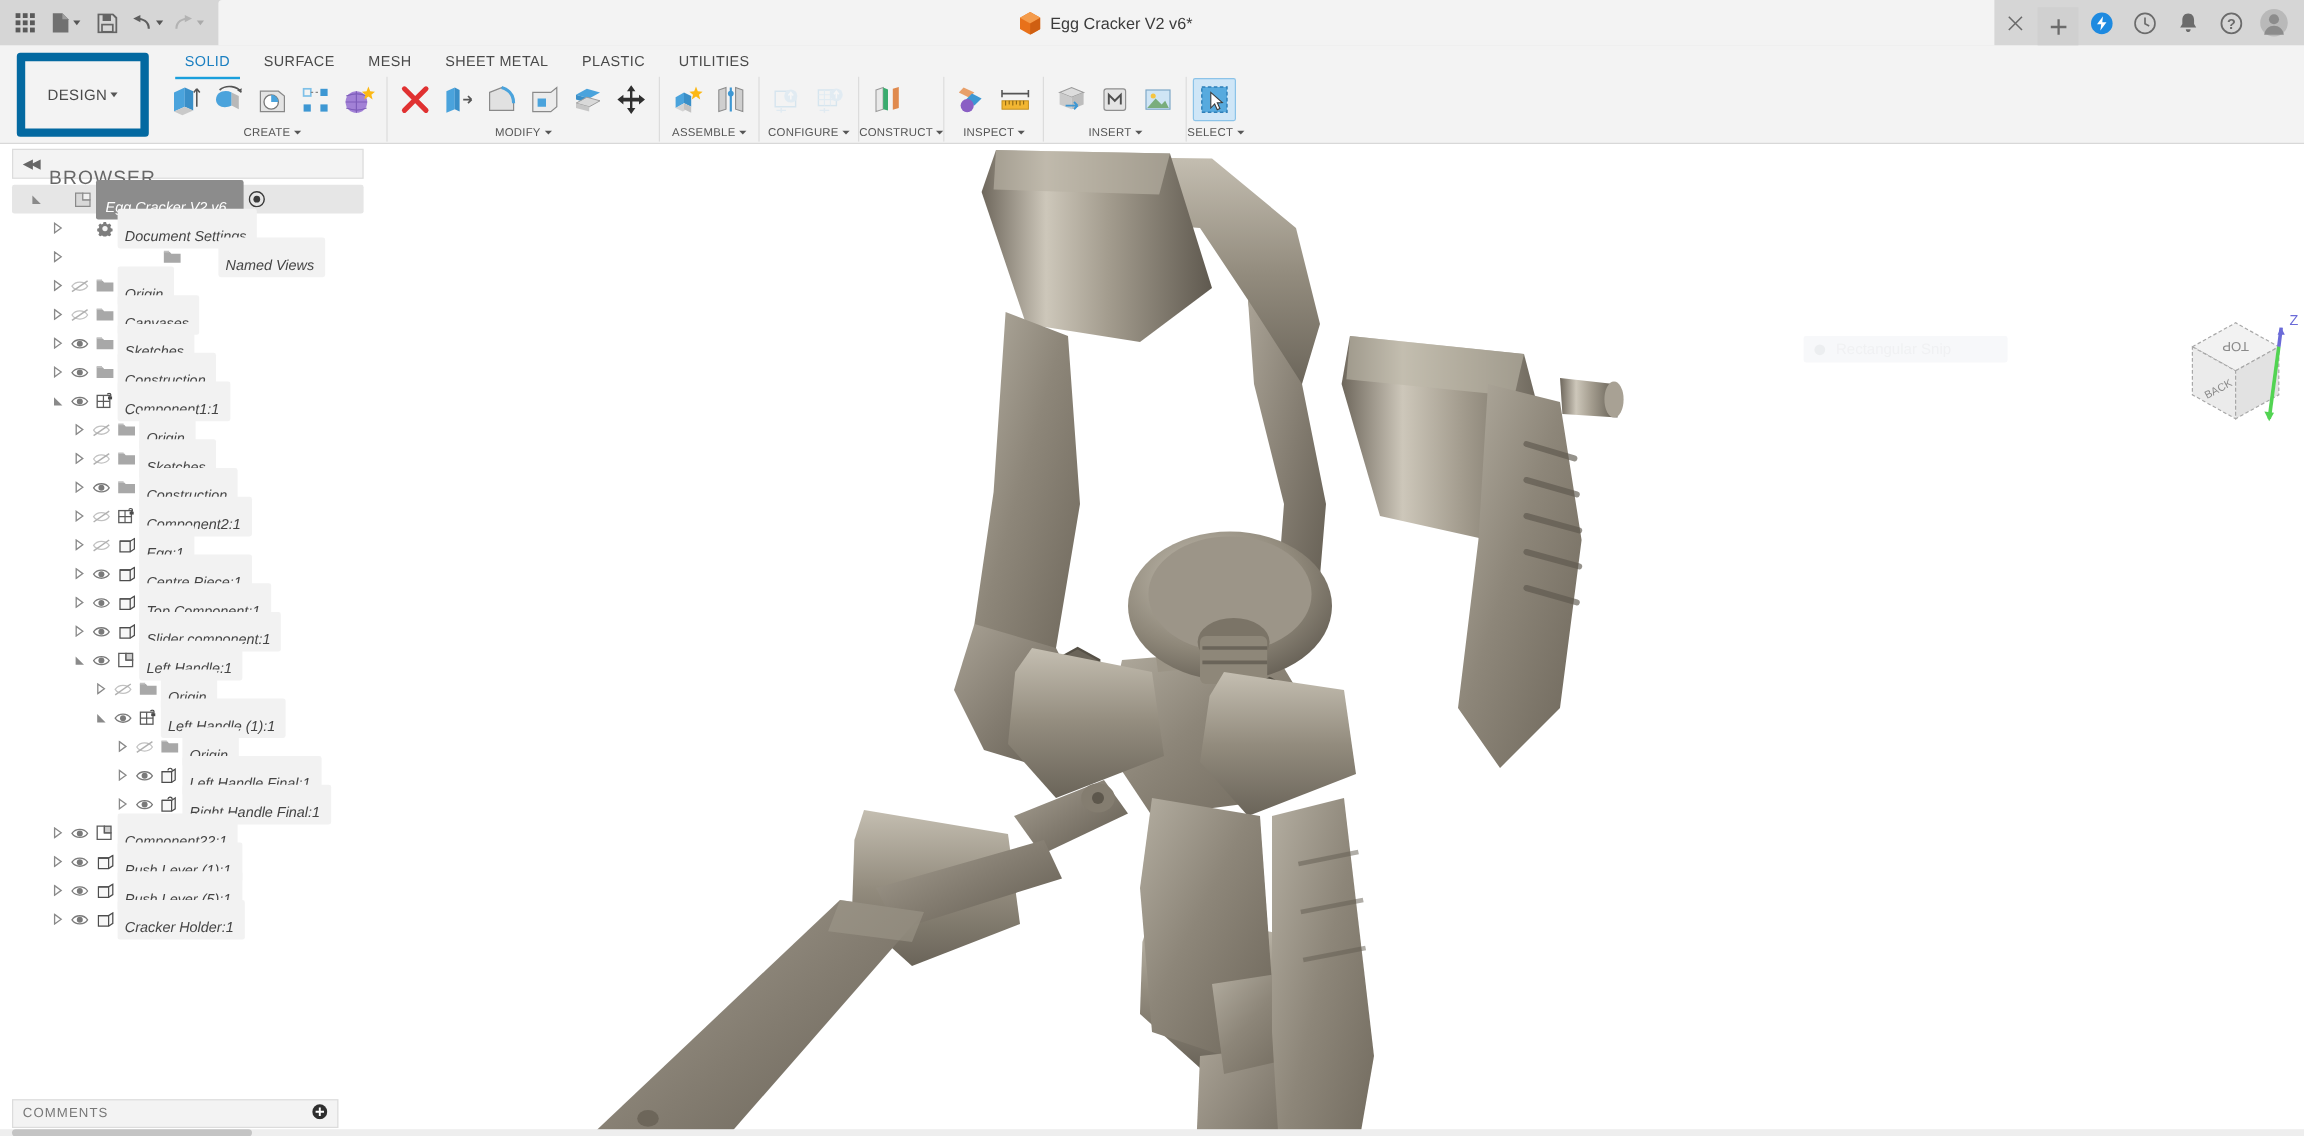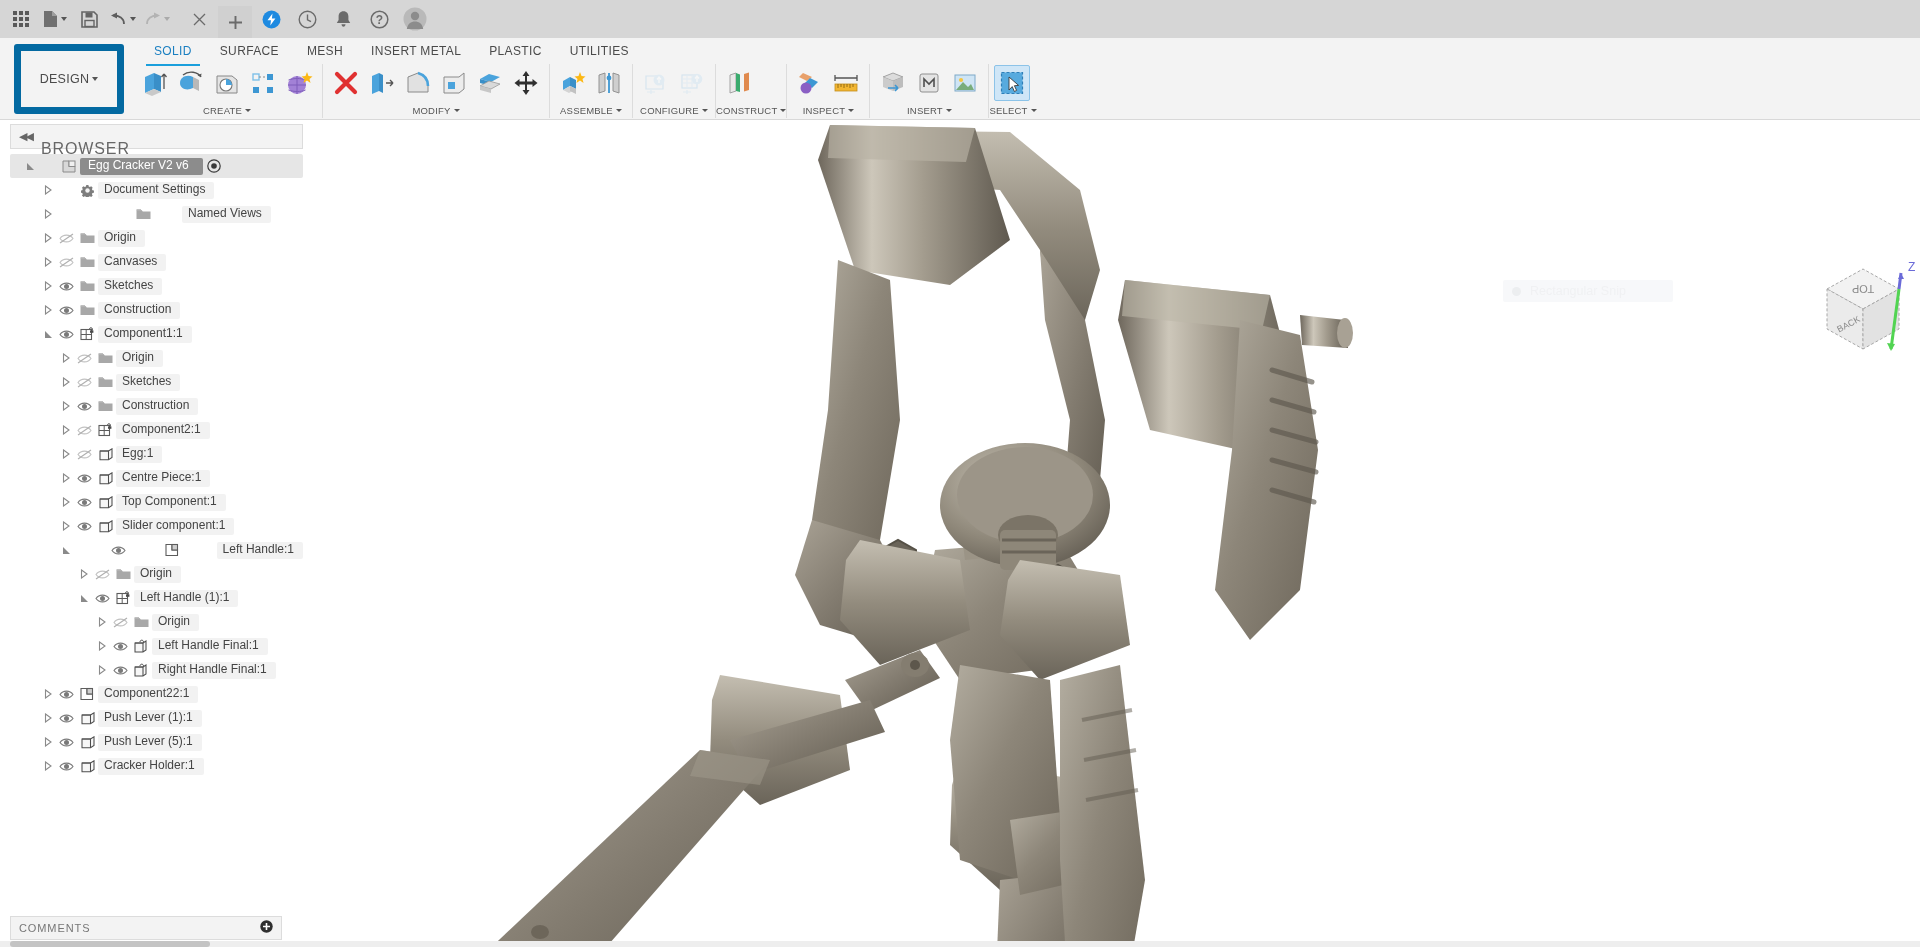--- a/index.html
+++ b/index.html
@@ -86,22 +86,22 @@
   }
   #browser-header .dcaret { color:#666; font-size:11px; letter-spacing:-2px; }
   #browser-title { font-size:16px; color:#676767; letter-spacing:.9px;margin-top:24px; }
 
   #tree { padding-top:5px; font-size:12px; }
   .node { height:24px; display:flex; align-items:center; position:relative; white-space:nowrap; }
   .twisty { width:16px; height:24px; display:flex; align-items:center; justify-content:center; cursor:pointer; flex:0 0 16px;}
   .eye { width:21px; height:24px; display:flex; align-items:center; justify-content:center; cursor:pointer; flex:0 0 21px;}
   .nicon { width:21px; height:24px; display:flex; align-items:center; justify-content:center; flex:0 0 21px;}
   .nlabel {
-    background:#f2f2f2; padding:0 9px 3px 6px; border-radius:2px;
-    color:#444; font-size:12px; line-height:14px;
+    background:#f2f2f2; padding:16px 9px 3px 6px; border-radius:2px;
+    color:#444; font-size:12px; line-height:14px;font-style:italic;
   }
   .node.root .nlabel { background:#8c8c8c; color:#fff; padding-left:8px; padding-right:14px; }
   .node.root { background:#e6e6e6; border-radius:2px; }
   .rootdot { width:22px; height:24px; display:flex; align-items:center; justify-content:center; }
 
   
   #comments {
     position:absolute; left:10px; top:916px; width:272px; height:24px;
     background:#f3f3f3; border:1px solid #dcdcdc;
     display:flex; align-items:center; padding:0 8px;
@@ -172,20 +172,32 @@
 
     <div class="tb-icon">
       <svg width="17" height="15" viewBox="0 0 17 15">
         <path d="M3 12 C3 6 8 3.5 13.5 3.5" fill="none" stroke="#b3b3b3" stroke-width="1.8"></path>
         <path d="M16 3.5 L10 0.6 L10 6.6 z" fill="#b3b3b3"></path>
       </svg>
       <span class="caret-sm caret-dim"></span>
     </div>
   </div>
 
+  <div id="tb-tab">
+    <div id="doc-title">
+      <span class="hexlogo">
+        <svg width="17" height="19" viewBox="0 0 17 19">
+          <path d="M8.5 0 L17 4.75 L17 14.25 L8.5 19 L0 14.25 L0 4.75 z" fill="#e8711a"></path>
+          <path d="M8.5 0 L17 4.75 L8.5 9.5 L0 4.75 z" fill="#f49b4b"></path>
+          <path d="M8.5 9.5 L17 4.75 L17 14.25 L8.5 19 z" fill="#cf5f12"></path>
+        </svg>
+      </span>
+      <span>Egg Cracker V2 v6*</span>
+    </div>
+  </div>
 
   <div id="tb-right">
     <div class="tb-rbtn">
       <svg width="13" height="13" viewBox="0 0 13 13">
           <path d="M1 1 L12 12 M12 1 L1 12" stroke="#6b6b6b" stroke-width="1.3"></path>
         </svg>
     </div>
     <div class="tb-rbtn" id="newtab-btn">
       <svg width="15" height="15" viewBox="0 0 15 15">
           <path d="M7.5 1 L7.5 14 M1 7.5 L14 7.5" stroke="#6b6b6b" stroke-width="1.9"></path>
@@ -229,21 +241,21 @@
 
   <div id="design-box">
     <span>DESIGN</span>
     <span class="caret-sm"></span>
   </div>
 
   <div id="tabs-row">
     <div class="rtab active"><span>SOLID</span></div>
     <div class="rtab"><span>SURFACE</span></div>
     <div class="rtab"><span>MESH</span></div>
-    <div class="rtab"><span>INSERT METAL</span></div>
+    <div class="rtab"><span>SHEET METAL</span></div>
     <div class="rtab"><span>PLASTIC</span></div>
     <div class="rtab"><span>UTILITIES</span></div>
   </div>
 
   <div id="panels">
 
     <div class="panel">
       <div class="prow">
         <div class="tool">
           <svg width="28" height="28" viewBox="0 0 28 28">
@@ -909,21 +921,21 @@
           </svg>
         </span>
         <span class="nicon">
           <svg width="14" height="13" viewBox="0 0 14 13">
             <path d="M1 3 L9.5 3 L13 0.8 L13 9.5 L9.5 11.8 L1 11.8 z" fill="#f7f7f7" stroke="#4d4d4d" stroke-width="1.05"></path>
             <path d="M1 3 L9.5 3 L9.5 11.8" fill="none" stroke="#4d4d4d" stroke-width="1.05"></path>
           </svg>
         </span>
         <span class="nlabel">Slider component:1</span>
       </div>
-      <div class="node" style="padding-left: 48px; justify-content: space-between;">
+      <div class="node" style="padding-left: 48px;">
         <span class="twisty">
           <svg width="9" height="9" viewBox="0 0 9 9">
             <path d="M1 8 L8 8 L1 1 z" fill="#8a8a8a"></path>
           </svg>
         </span>
         <span class="eye">
           <svg width="15" height="11" viewBox="0 0 15 11">
             <path d="M1 5.5 C4 1 11 1 14 5.5 C11 10 4 10 1 5.5 z" fill="none" stroke="#7a7a7a" stroke-width="1.1"></path>
             <circle cx="7.5" cy="5.5" r="2.5" fill="#7a7a7a"></circle>
           </svg>

